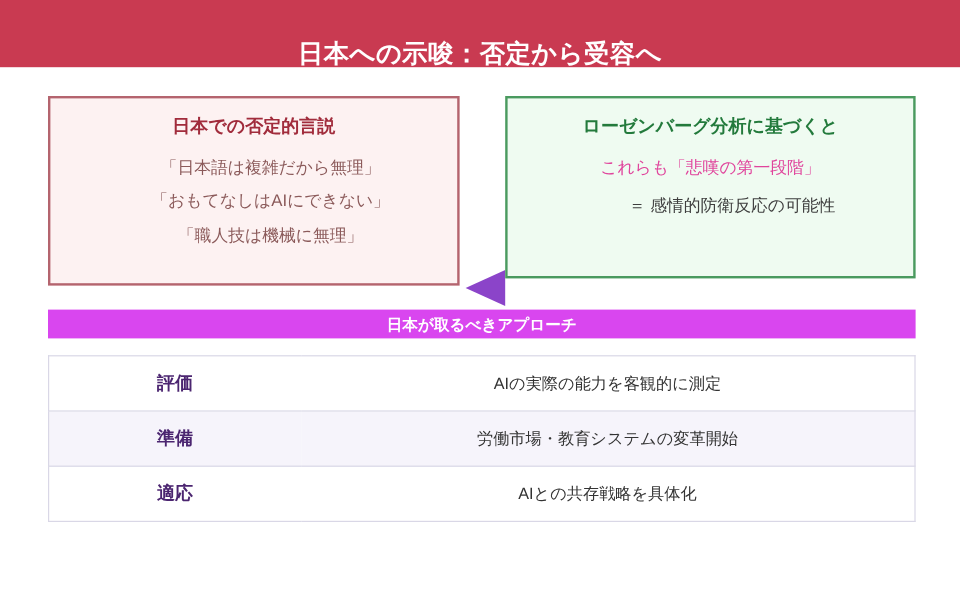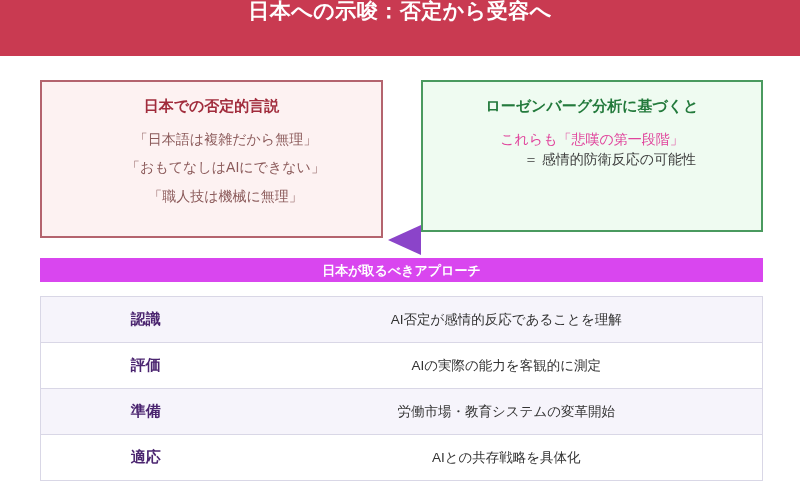--- a/index.html
+++ b/index.html
@@ -18,21 +18,21 @@
 
   
   .slide-header {
     position: absolute;
     left: 0;
     top: 0;
     width: 800px;
     height: 56px;
     background: #c93a51;
     display: flex;
-    align-items: flex-start;
+    align-items: flex-end;
     justify-content: center;
     box-sizing: border-box;
   }
   .slide-header-title {
     color: #ffffff;
     font-size: 21px;
     font-weight: bold;
     letter-spacing: 0.5px;
     line-height: 1;
   }
@@ -87,21 +87,21 @@
     font-size: 14px;
     line-height: 1.35;
     margin: 0 0 10px 0;
   }
   .box-negative .box-line {
     color: #8b5a5a;
     padding-left: 28px;
   }
   .box-analysis .line-pink {
     color: #e0449c;
-    margin-bottom: 2px;
+    margin-bottom: 14px;
   }
   .box-analysis .line-gray {
     color: #3e3e3e;
     padding-left: 36px;
   }
 
   
   .arrow-left {
     position: absolute;
     left: 388px;
@@ -195,24 +195,20 @@
     <div class="box-line line-gray">＝ 感情的防衛反応の可能性</div>
   </div>
 </div>
 
 <div class="approach-band">
   <div class="approach-band-label">日本が取るべきアプローチ</div>
 </div>
 
 <table class="approach-table">
   <tbody>
-    <tr class="row-alt">
-      <td class="cell-step">認識</td>
-      <td class="cell-detail">AI否定が感情的反応であることを理解</td>
-    </tr>
     <tr class="row-plain">
       <td class="cell-step">評価</td>
       <td class="cell-detail">AIの実際の能力を客観的に測定</td>
     </tr>
     <tr class="row-alt">
       <td class="cell-step">準備</td>
       <td class="cell-detail">労働市場・教育システムの変革開始</td>
     </tr>
     <tr class="row-plain">
       <td class="cell-step">適応</td>

